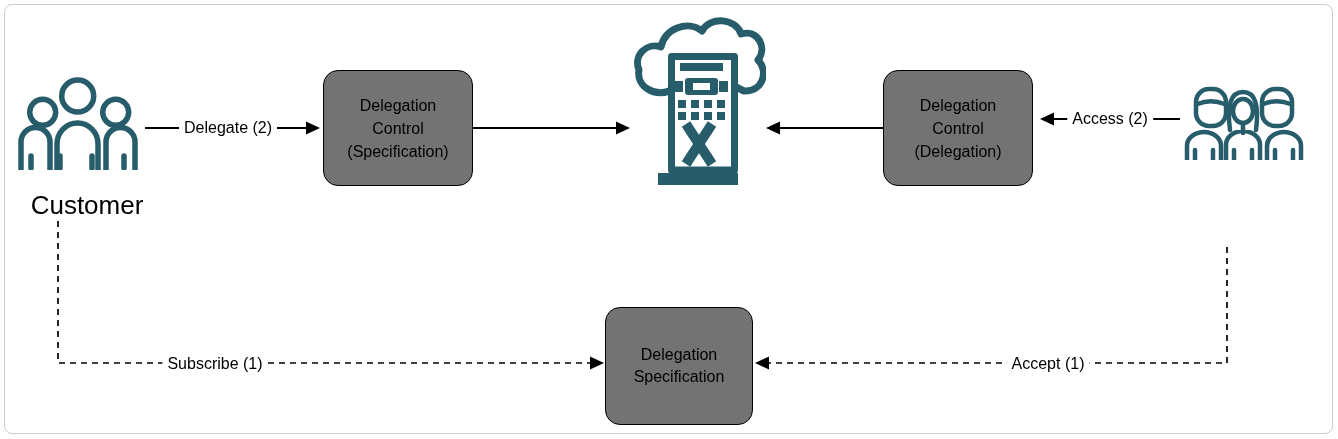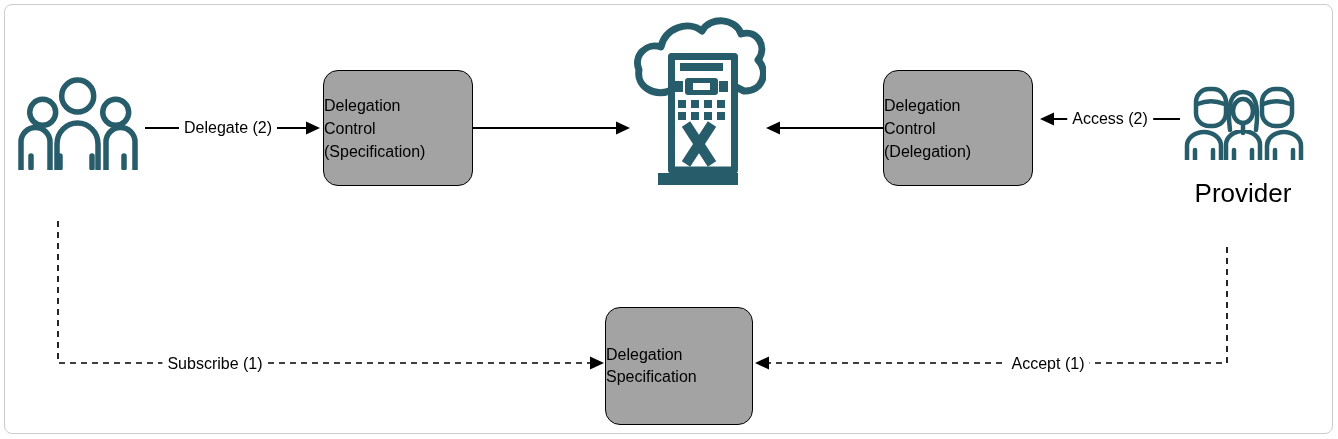--- a/index.html
+++ b/index.html
@@ -5,22 +5,22 @@
   html,body{margin:0;padding:0;background:#fff;}
   .canvas{position:relative;width:1338px;height:439px;background:#fff;
           font-family:"Liberation Sans",sans-serif;color:#000;overflow:hidden;}
   .frame{position:absolute;left:4px;top:4px;right:5px;bottom:5px;
          border:1px solid #ccc;border-radius:8px;pointer-events:none;}
   .overlay{position:absolute;left:0;top:0;}
   .overlay line,.overlay polyline{stroke:#000;stroke-width:1.8;fill:none;}
   .overlay .dashed polyline{stroke-dasharray:6 5;stroke-width:1.7;}
   .overlay polygon{fill:#000;stroke:none;}
   .abs{position:absolute;}
-  .node-box{position:absolute;background:#a3a3a3;border:1.5px solid #000;border-radius:15px;
-            display:flex;flex-direction:column;align-items:flex-start;justify-content:center;
+  .node-box{position:absolute;background:#737373;border:1.5px solid #000;border-radius:15px;
+            display:flex;flex-direction:column;align-items:center;justify-content:center;
             text-align:center;font-size:16px;box-sizing:border-box;}
   .node-box .bl{line-height:23px;}
   .node-box.two .bl{line-height:22px;}
   .big-label{position:absolute;text-align:center;font-size:26px;line-height:28px;}
   .edge-label{position:absolute;transform:translate(-50%,-50%);background:#fff;
               padding:0 5px;font-size:16px;white-space:nowrap;}
 </style>
 </head>
 <body>
 
@@ -132,22 +132,22 @@
     <div class="bl">Delegation</div>
     <div class="bl">Control</div>
     <div class="bl">(Delegation)</div>
   </div>
 
   <div class="node-box two" style="left:605px;top:307px;width:148px;height:118px">
     <div class="bl">Delegation</div>
     <div class="bl">Specification</div>
   </div>
 
+  <div class="big-label" style="left:7px;top:191px;width:160px">Customer</div>
 
   <div class="big-label" style="left:1163px;top:179px;width:160px">
-    <div>Provider</div>
   </div>
 
   <div class="edge-label" style="left:228px;top:128px">Delegate (2)</div>
   <div class="edge-label" style="left:1110px;top:119px">Access (2)</div>
   <div class="edge-label" style="left:215px;top:364px">Subscribe (1)</div>
   <div class="edge-label" style="left:1048px;top:364px">Accept (1)</div>
 </div>
 
 </body></html>

